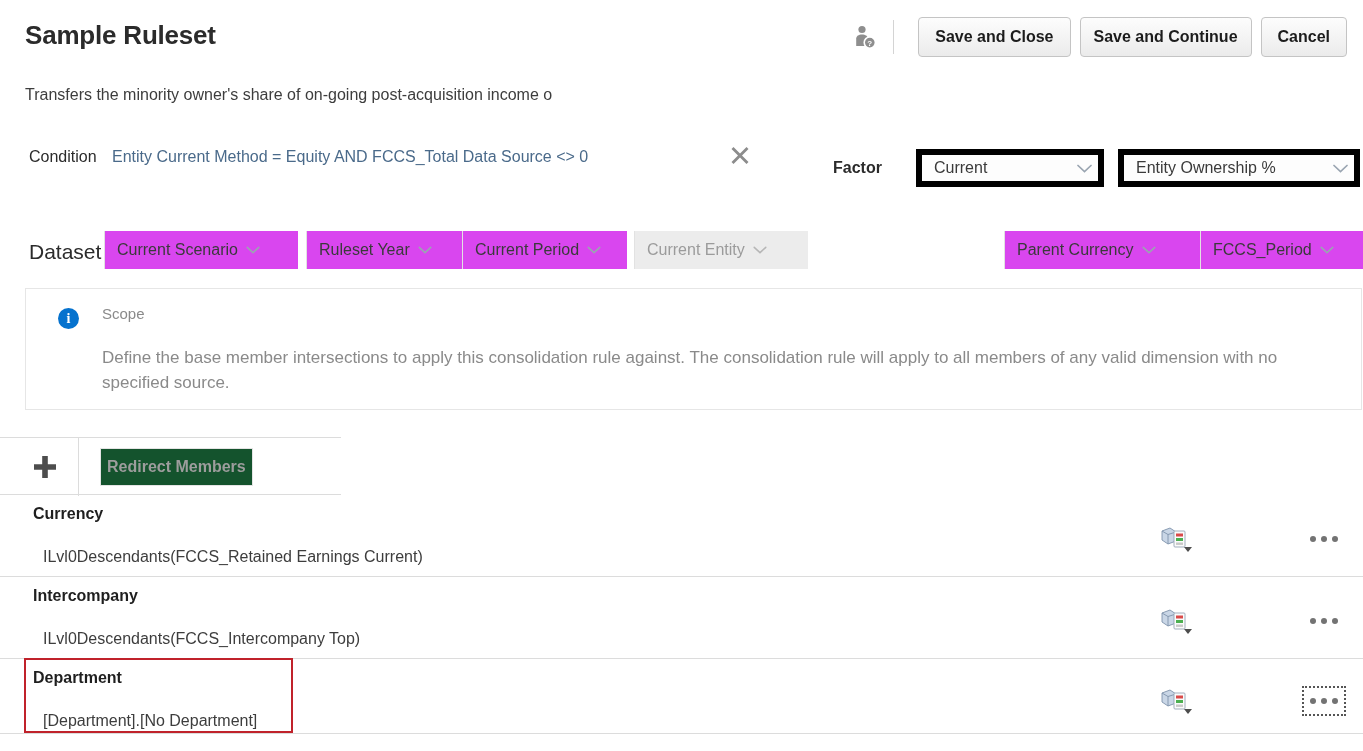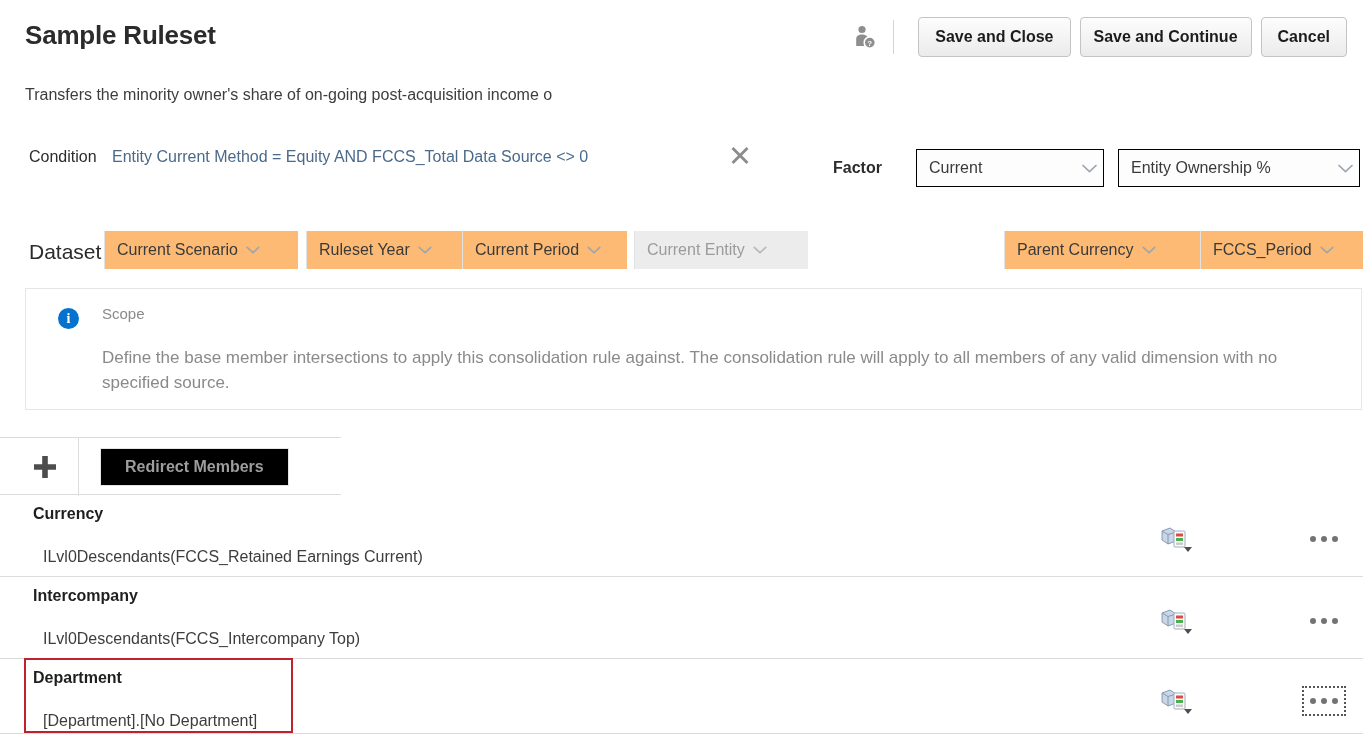--- a/index.html
+++ b/index.html
@@ -122,21 +122,21 @@
   .factor-label {
     position: absolute;
     left: 833px; top: 16px;
     font-size: 16px;
     color: #2b2b2b;
     font-weight: bold;
   }
   .select-box {
     position: absolute;
     height: 38px;
-    border: 1px solid #000000;
+    border: 6px solid #000000;
     background: #fdfdfd;
     display: flex;
     align-items: center;
     cursor: pointer;
   }
   .select-box .sel-text {
     flex: 1 1 auto;
     font-size: 16px;
     color: #3a3a3a;
     padding-left: 12px;
@@ -167,21 +167,21 @@
     font-size: 21px;
     color: #2b2b2b;
   }
   .ds-item {
     position: absolute;
     top: 0;
     height: 38px;
     display: flex;
     align-items: center;
     border-left: 1px solid #e2e2e2;
-    background: #fdba74;
+    background: #d946ef;
     cursor: pointer;
   }
   .ds-item:first-of-type { border-left: 1px solid #e2e2e2; }
   .ds-item .ds-text {
     font-size: 16px;
     color: #3a3a3a;
     padding-left: 12px;
     white-space: nowrap;
   }
   .ds-item .caret {
@@ -251,23 +251,23 @@
   .tb-sep {
     position: absolute;
     left: 78px; top: 0;
     width: 1px; height: 58px;
     background: #dcdcdc;
   }
   .tb-redirect {
     position: absolute;
     left: 100px; top: 10px;
     height: 38px;
-    padding: 0 24px;
+    padding: 0 6px;
     border: 1px solid #e4e4e4;
-    background: #000000;
+    background: #14532d;
     color: #9d9d9d;
     font-size: 16px;
     font-weight: bold;
     display: flex;
     align-items: center;
     cursor: default;
   }
 
   
   .member-table {

